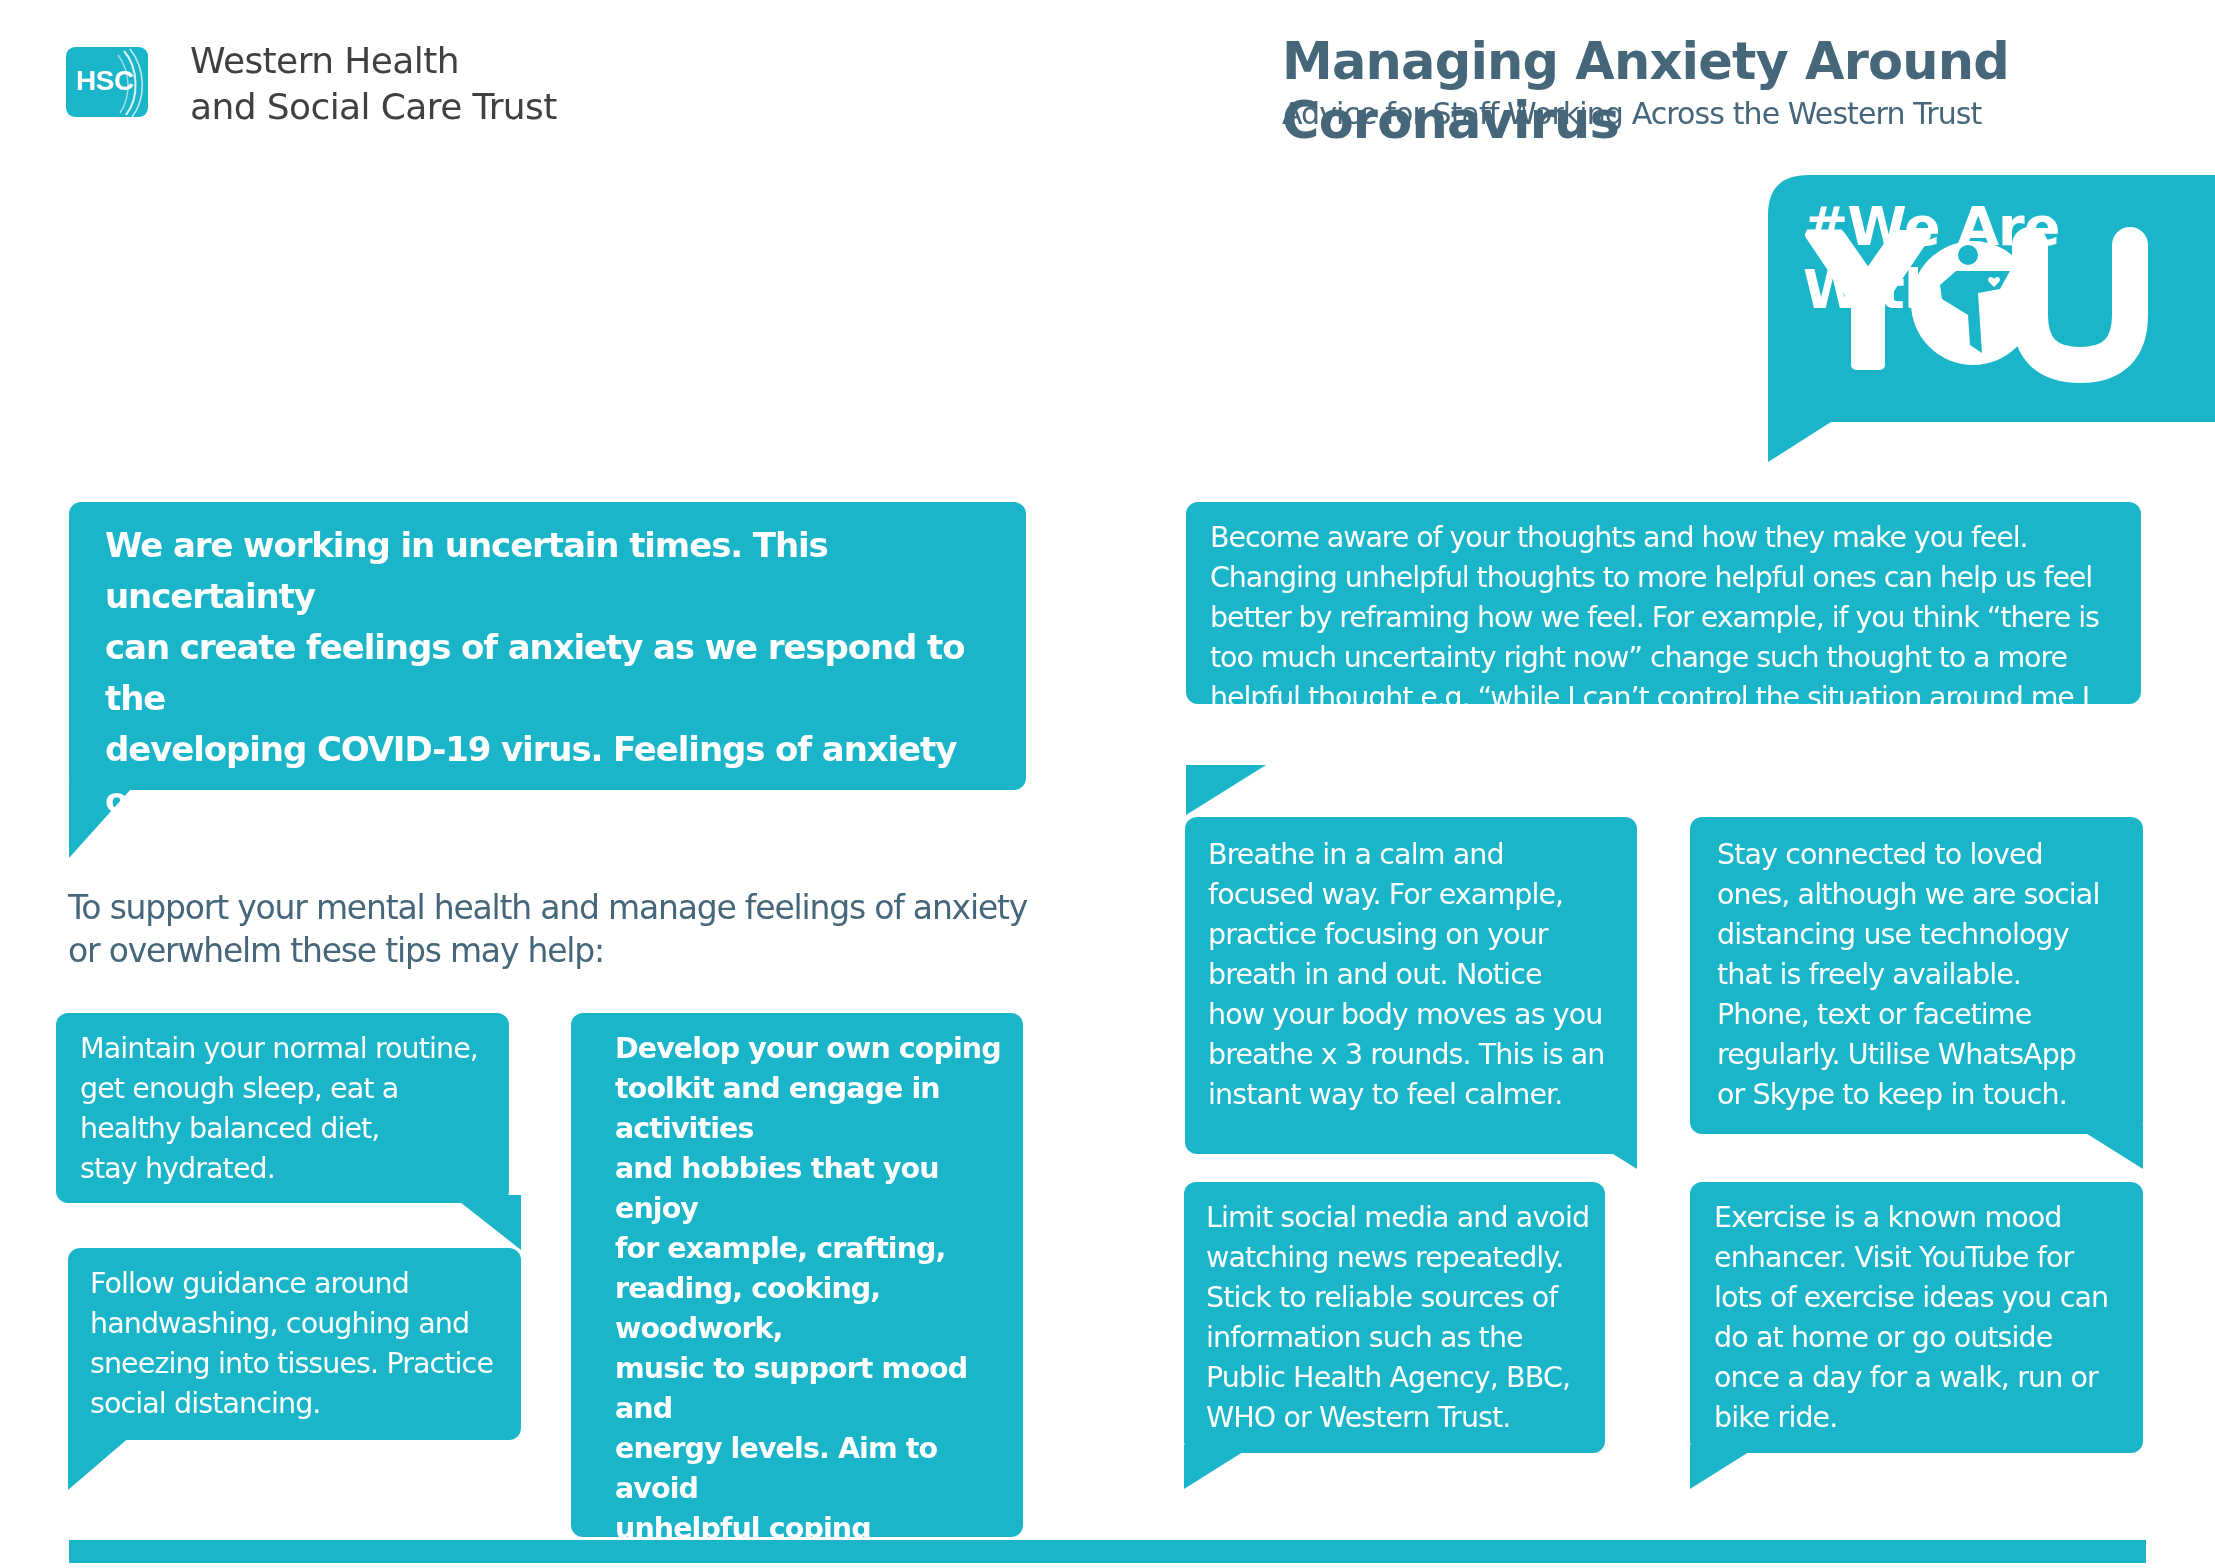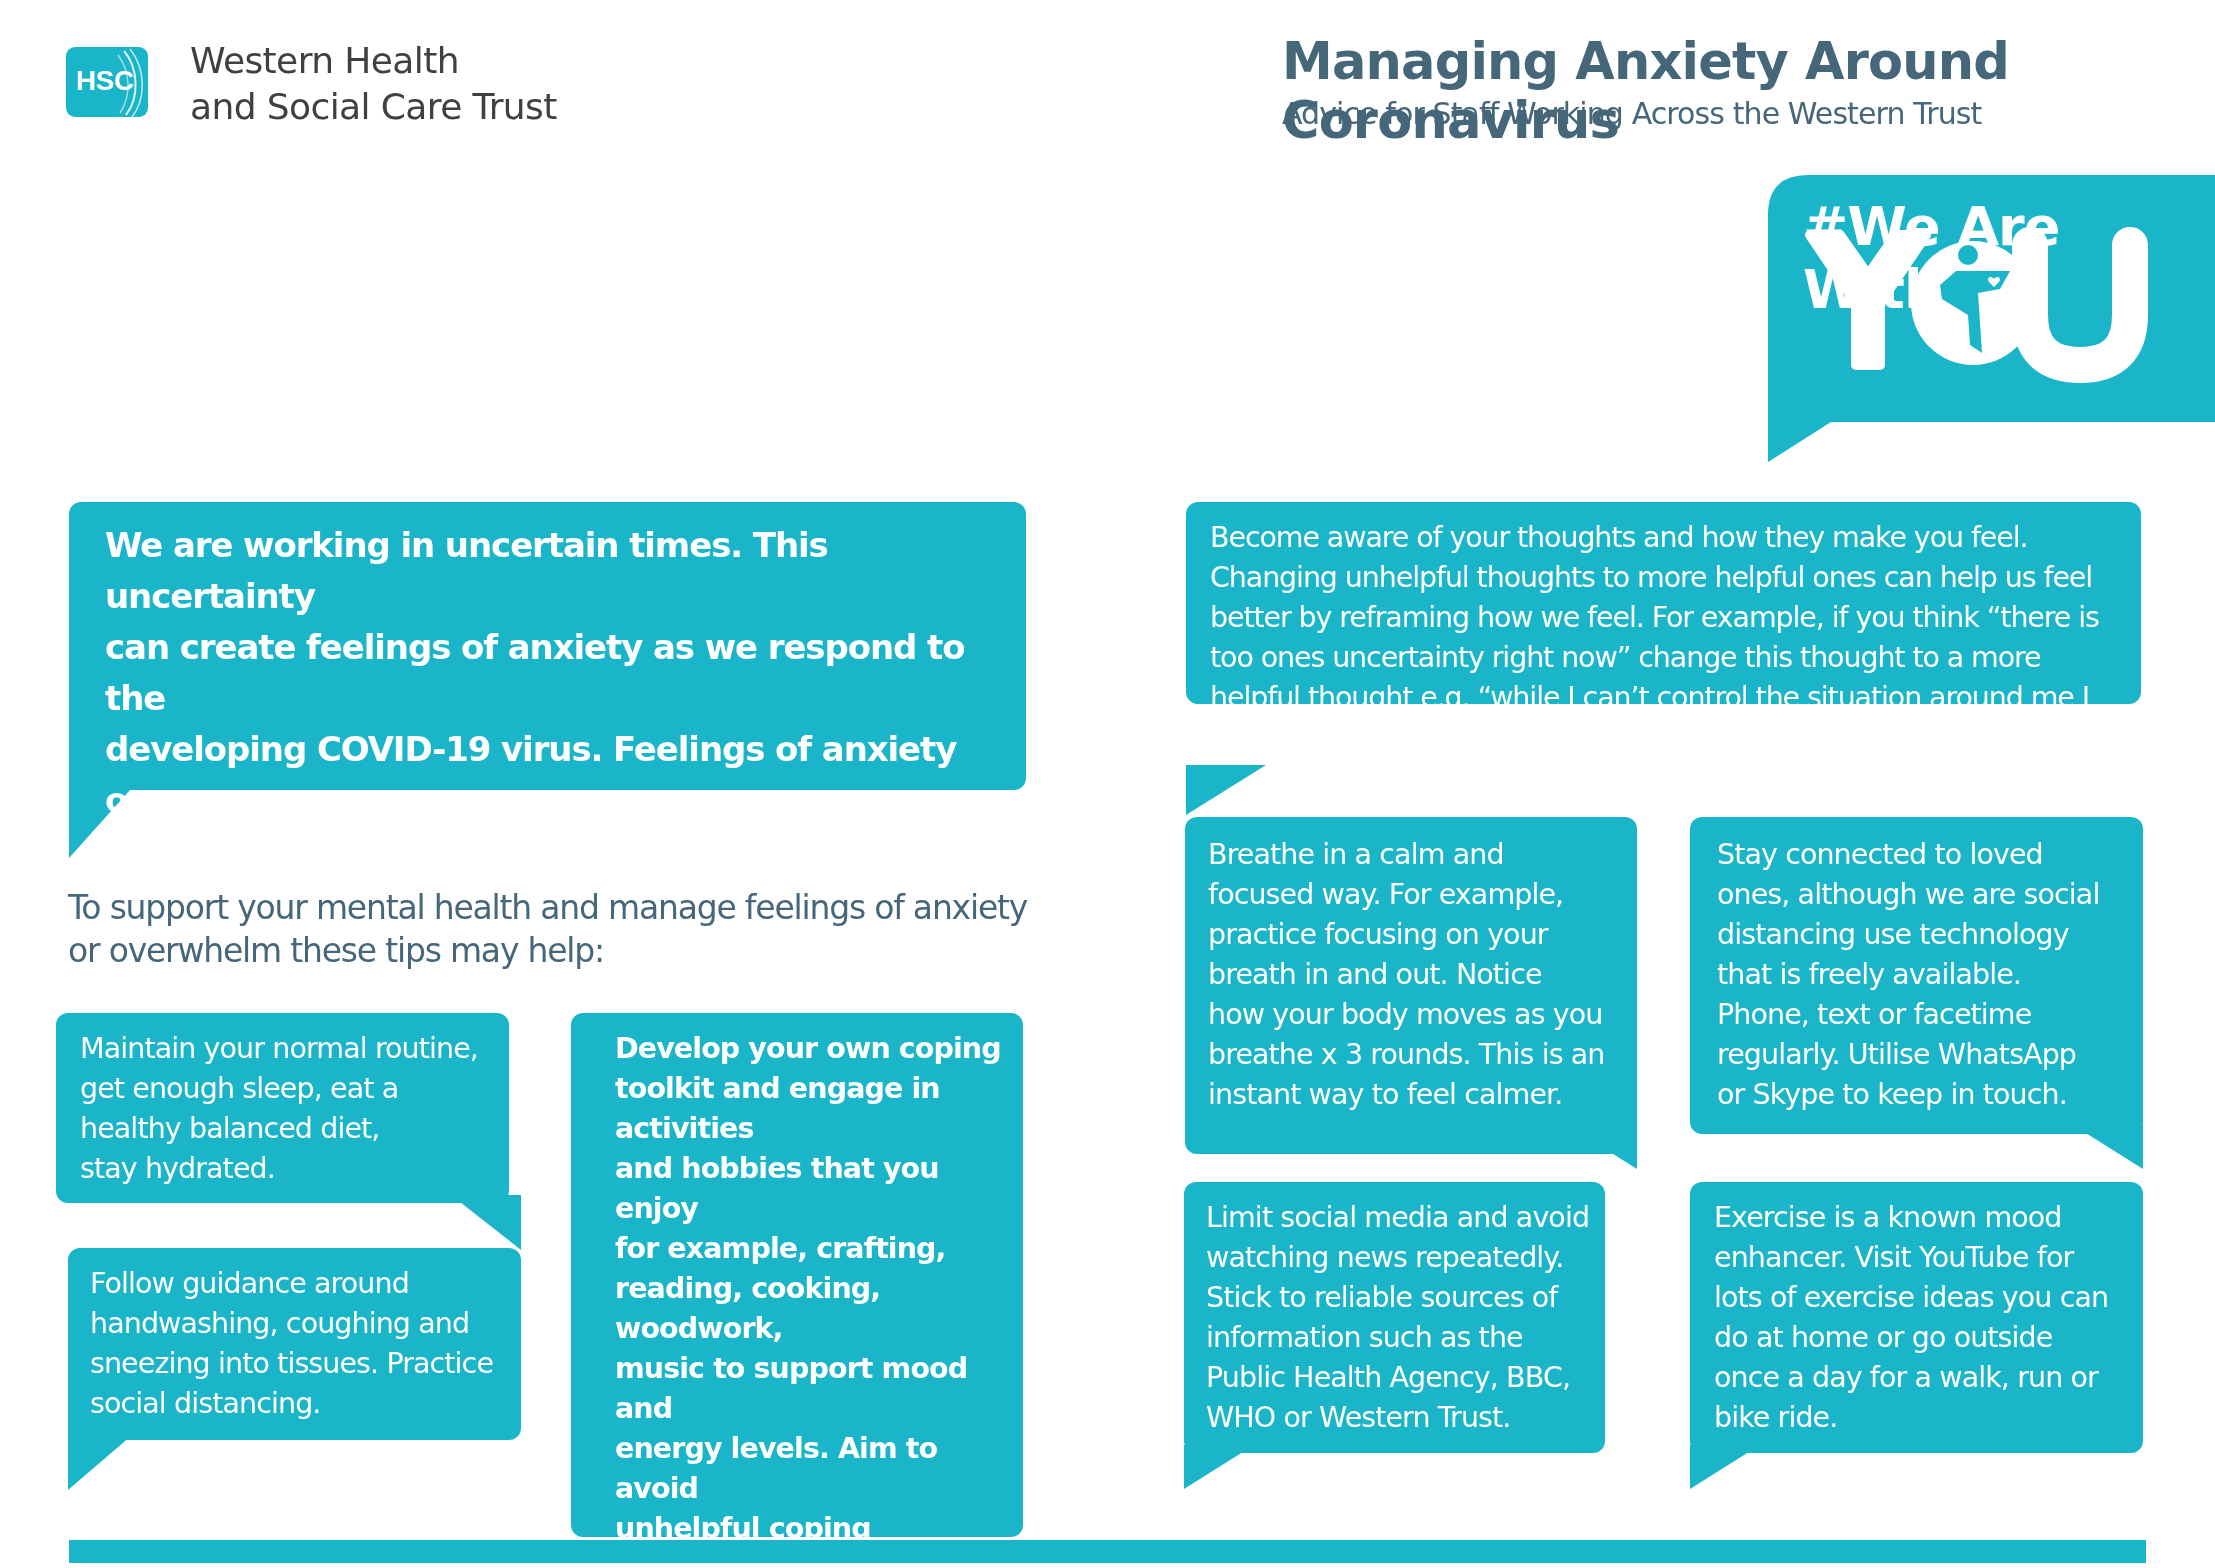--- a/index.html
+++ b/index.html
@@ -103,21 +103,21 @@
 </div>
 
 <svg class="tail" style="left:1186px;top:765px" width="80" height="50">
   <polygon points="0,0 80,0 0,50" fill="#1bb5c9"></polygon>
 </svg>
 <div class="bubble b-thoughts">
   <div class="bubble-text">
     <div>Become aware of your thoughts and how they make you feel.</div>
     <div>Changing unhelpful thoughts to more helpful ones can help us feel</div>
     <div>better by reframing how we feel. For example, if you think “there is</div>
-    <div>too ones uncertainty right now” change this thought to a more</div>
+    <div>too much uncertainty right now” change such thought to a more</div>
     <div>helpful thought e.g. “while I can’t control the situation around me I</div>
     <div>can control my actions.”</div>
   </div>
 </div>
 
 <div class="abs lead">
   <div>To support your mental health and manage feelings of anxiety</div>
   <div>or overwhelm these tips may help:</div>
 </div>
 

